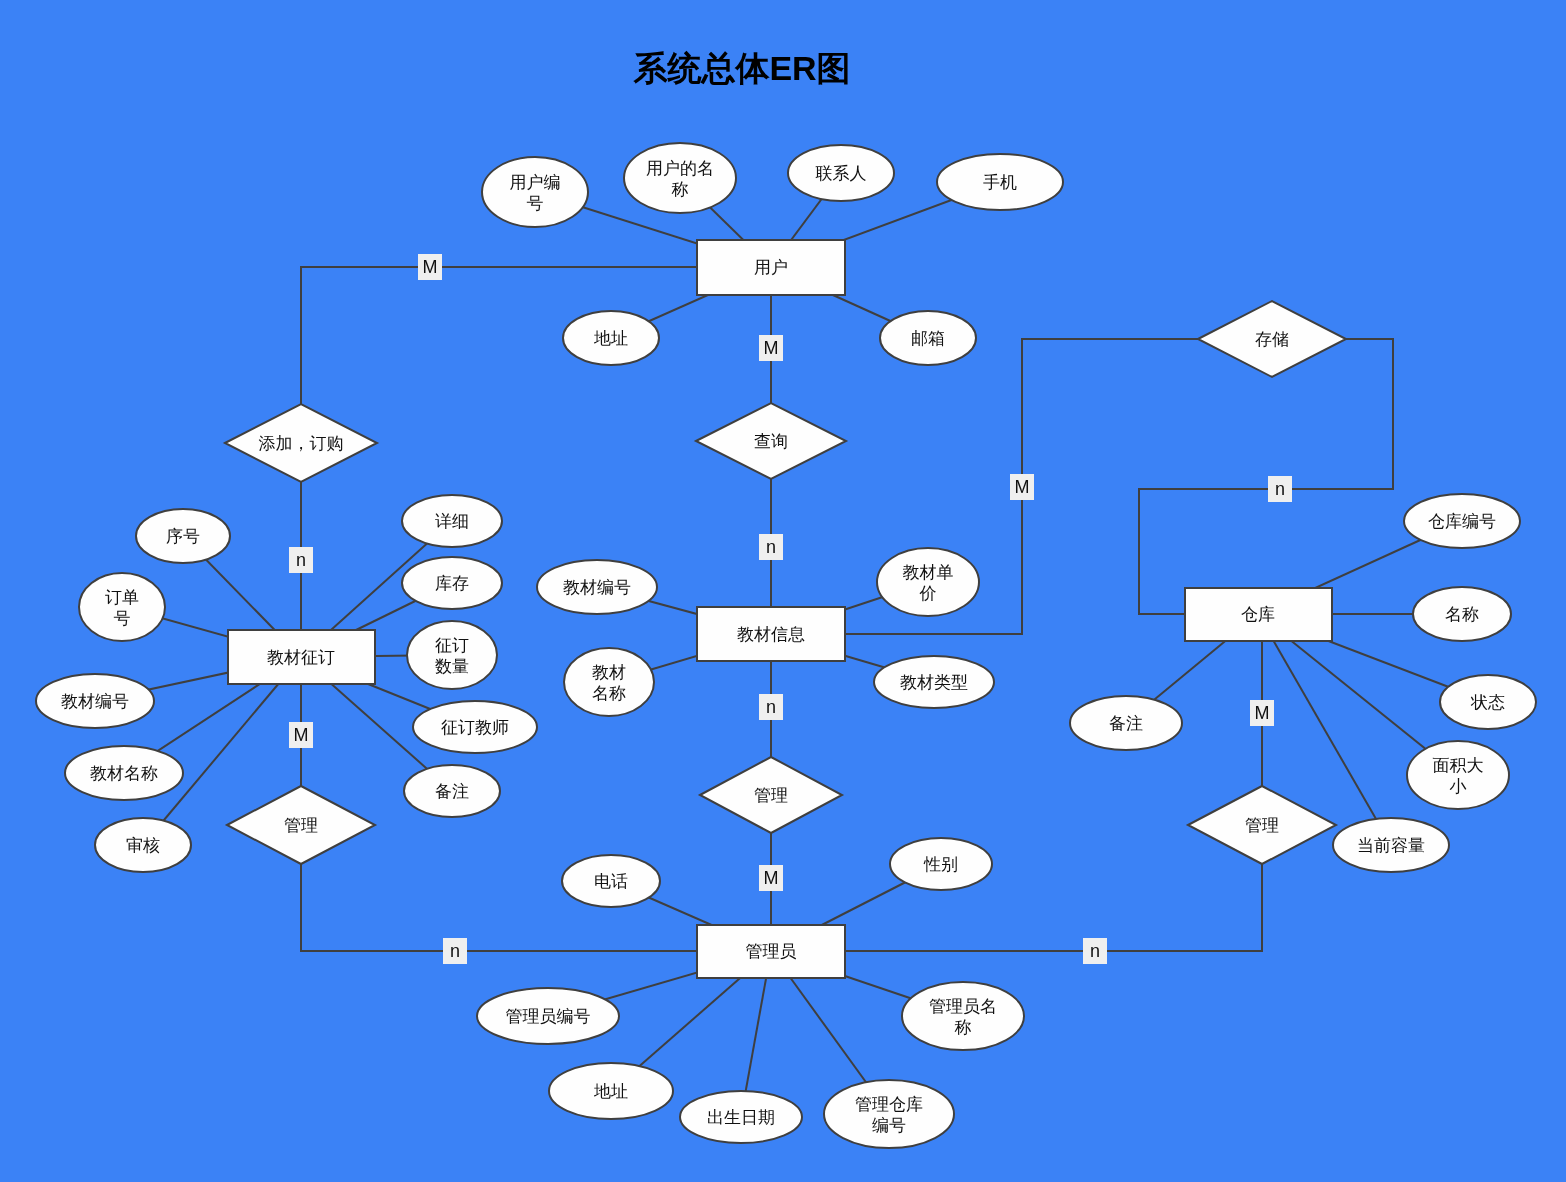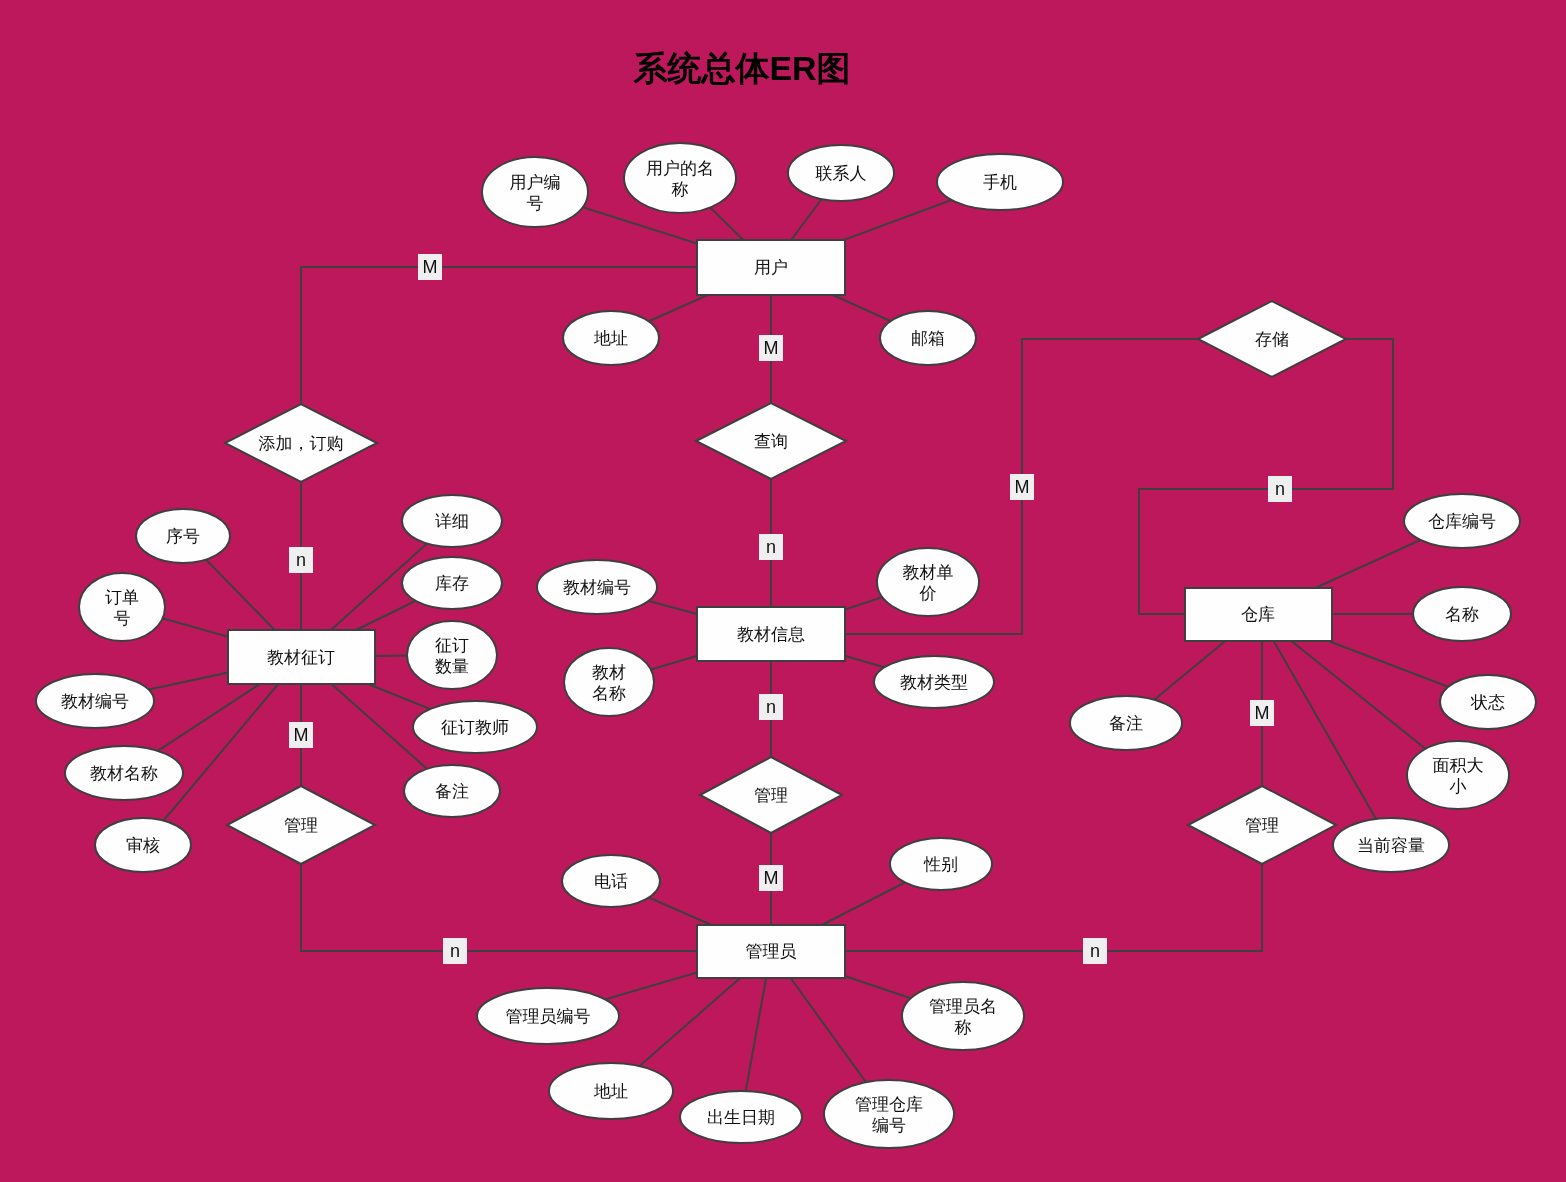--- a/index.html
+++ b/index.html
@@ -5,21 +5,21 @@
   html, body {
     margin: 0;
     padding: 0;
     background: #efefef;
     font-family: "Liberation Sans", sans-serif;
   }
   .page {
     width: 1566px;
     height: 1182px;
     position: relative;
-    background: #be185d;
+    background: #3b82f6;
   }
   svg text {
     font-family: "Liberation Sans", sans-serif;
     font-size: 17px;
     fill: #111111;
     text-anchor: middle;
   }
   svg .title {
     font-size: 34px;
     font-weight: bold;

